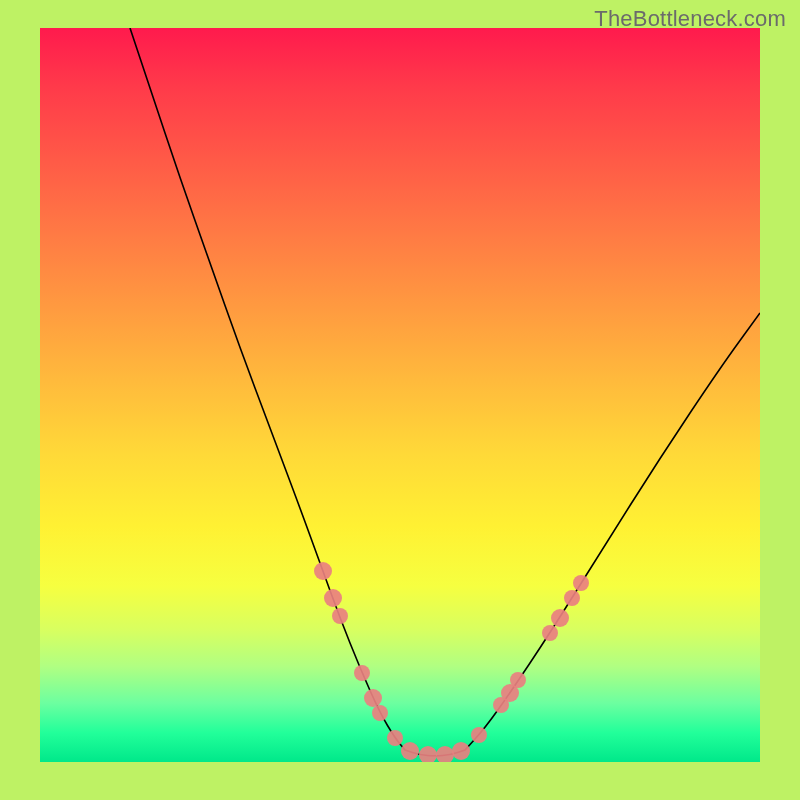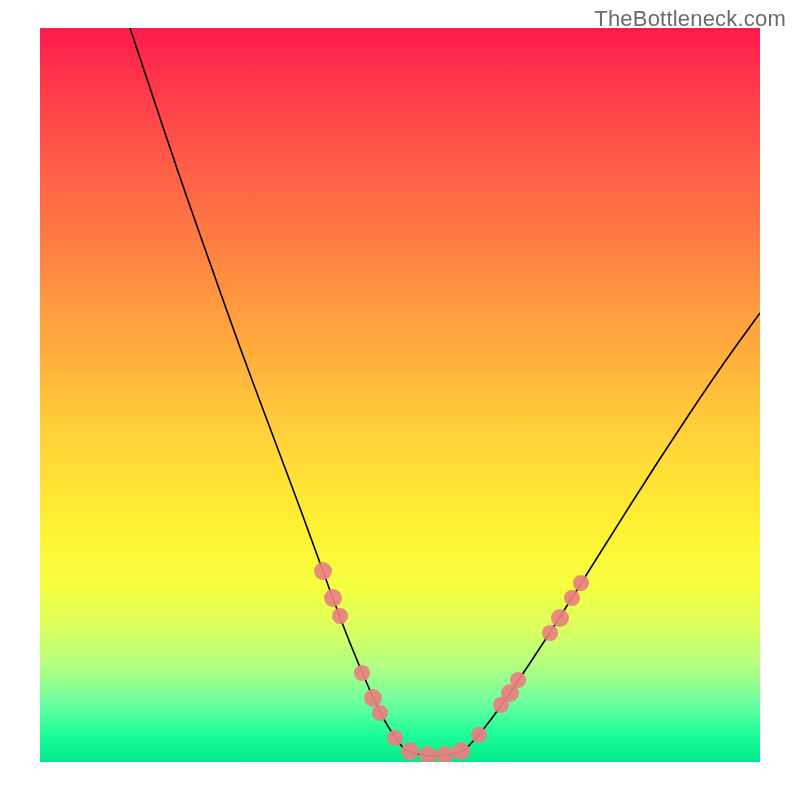--- a/index.html
+++ b/index.html
@@ -8,21 +8,21 @@
     width: 800px;
     height: 800px;
     overflow: hidden;
     background: #000;
     font-family: Arial, Helvetica, sans-serif;
   }
   .frame {
     position: absolute;
     left: 0; top: 0;
     width: 800px; height: 800px;
-    background: #ffffff;
+    background: #bef264;
   }
   .plot {
     position: absolute;
     left: 40px;
     top: 28px;
     width: 720px;
     height: 734px;
     background: linear-gradient(to bottom,
       #ff1a4d 0%,
       #ff3a4a 8%,

